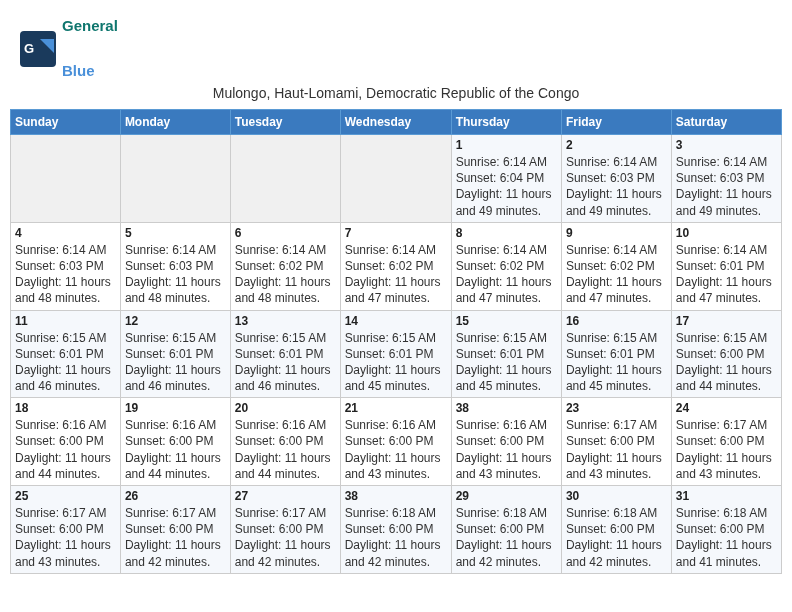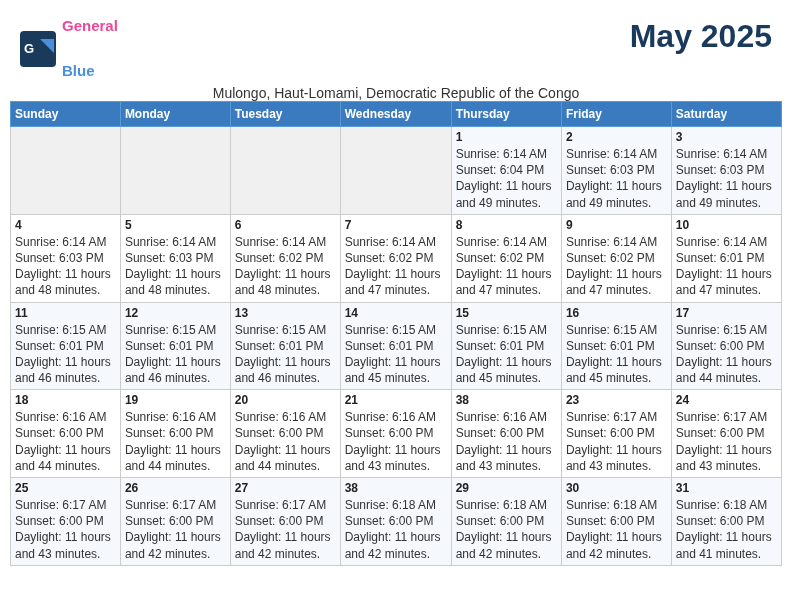--- a/index.html
+++ b/index.html
@@ -24,21 +24,21 @@
     .month-title {
       font-size: 32px;
       font-weight: bold;
       color: #1a3a5c;
       text-align: right;
     }
     .subtitle {
       text-align: center;
       font-size: 14px;
       color: #333;
-      margin: 2px 0 0 0;
+      margin: 2px 0 8px 0;
       font-weight: normal;
     }
     .calendar {
       width: 100%;
       border-collapse: collapse;
       font-size: 11px;
     }
     .calendar thead tr th {
       background: #3a7abf;
       color: #fff;
@@ -83,26 +83,25 @@
   <div class="logo">
     <div style="display:flex;align-items:center;gap:2px;">
       <div style="position:relative;width:36px;height:36px;margin-right:4px;">
         <svg width="36" height="36" viewBox="0 0 36 36">
           <rect x="0" y="0" width="36" height="36" fill="#1a3a5c" rx="4"></rect>
           <text x="4" y="22" font-size="13" font-weight="bold" fill="white" font-family="Arial">G</text>
           <polygon points="20,8 34,8 34,22" fill="#4a90d9"></polygon>
         </svg>
       </div>
       <div>
-        <div style="font-size:15px;font-weight:bold;color:#ec4899;line-height:1.1;">General</div>
+        <div style="font-size:15px;font-weight:bold;color:#0f766e;line-height:1.1;">General</div>
         <div style="font-size:15px;font-weight:bold;color:#4a90d9;line-height:1.1;margin-top:28px;">Blue</div>
       </div>
     </div>
   </div>
-  <div class="month-title">May 2025</div>
 </div>
 
 <div class="subtitle">Mulongo, Haut-Lomami, Democratic Republic of the Congo</div>
 
 <table class="calendar">
   <thead>
     <tr>
     <th>Sunday</th>
         <th>Monday</th>
         <th>Tuesday</th>

